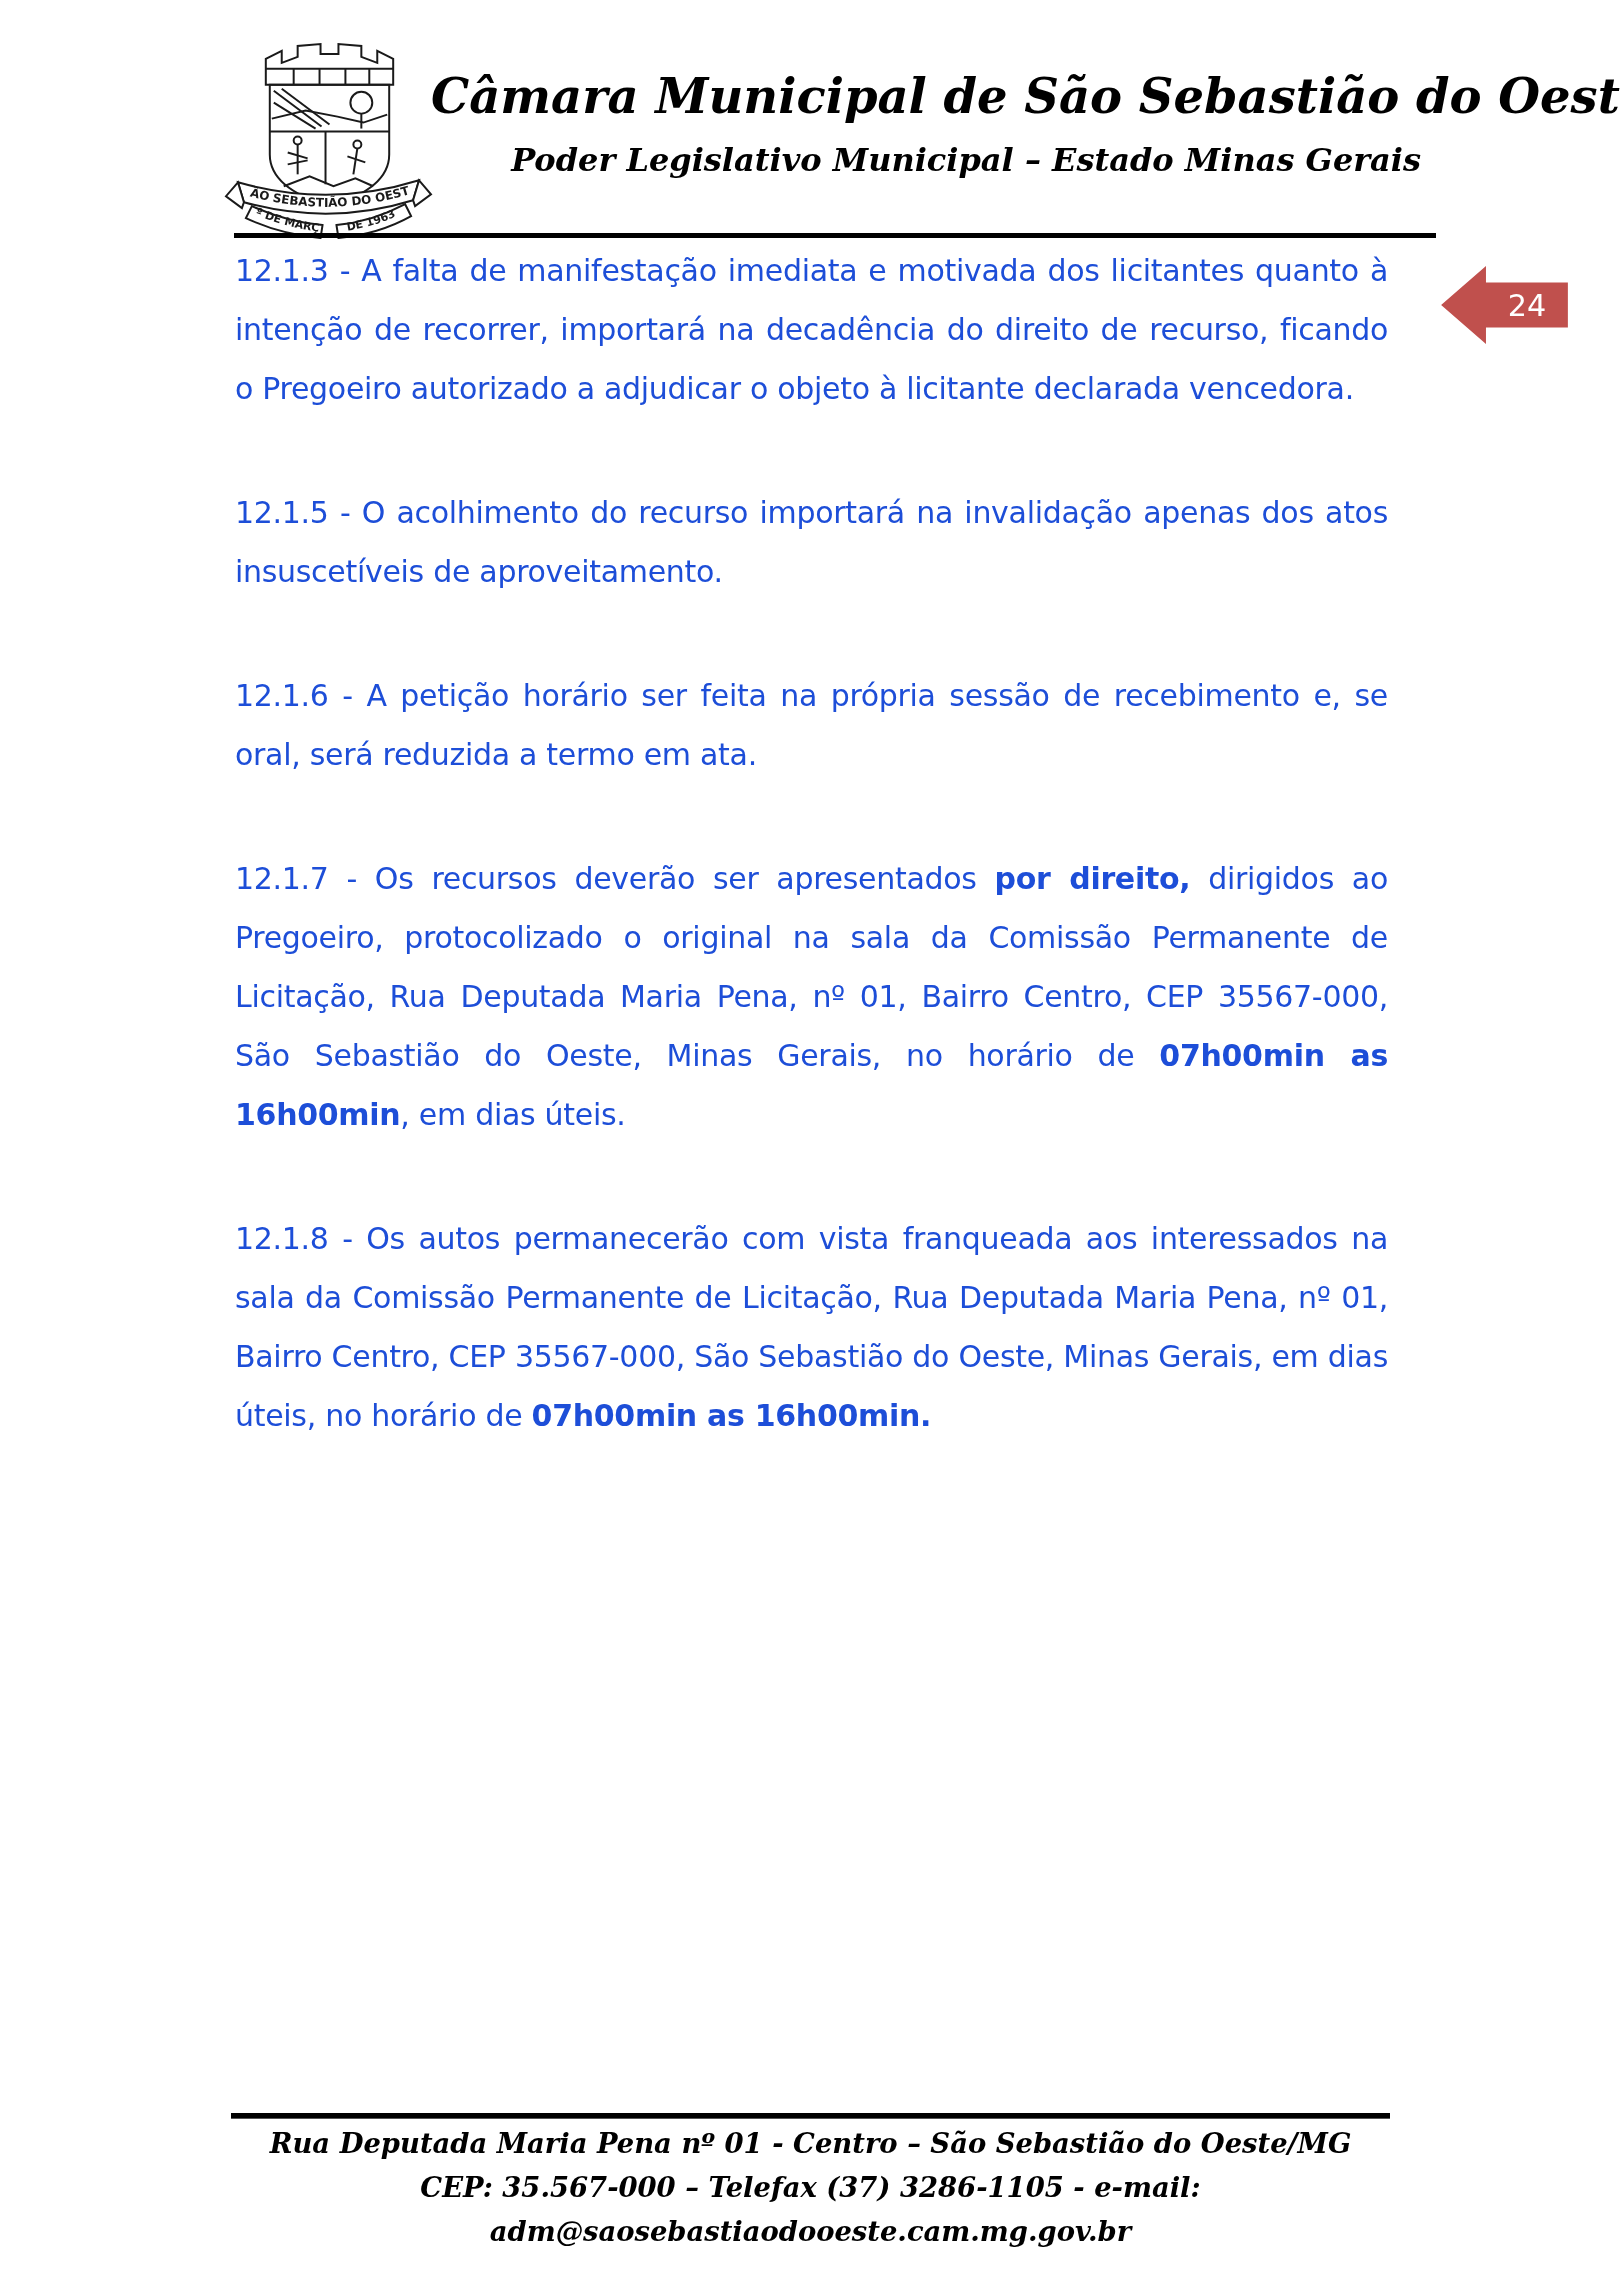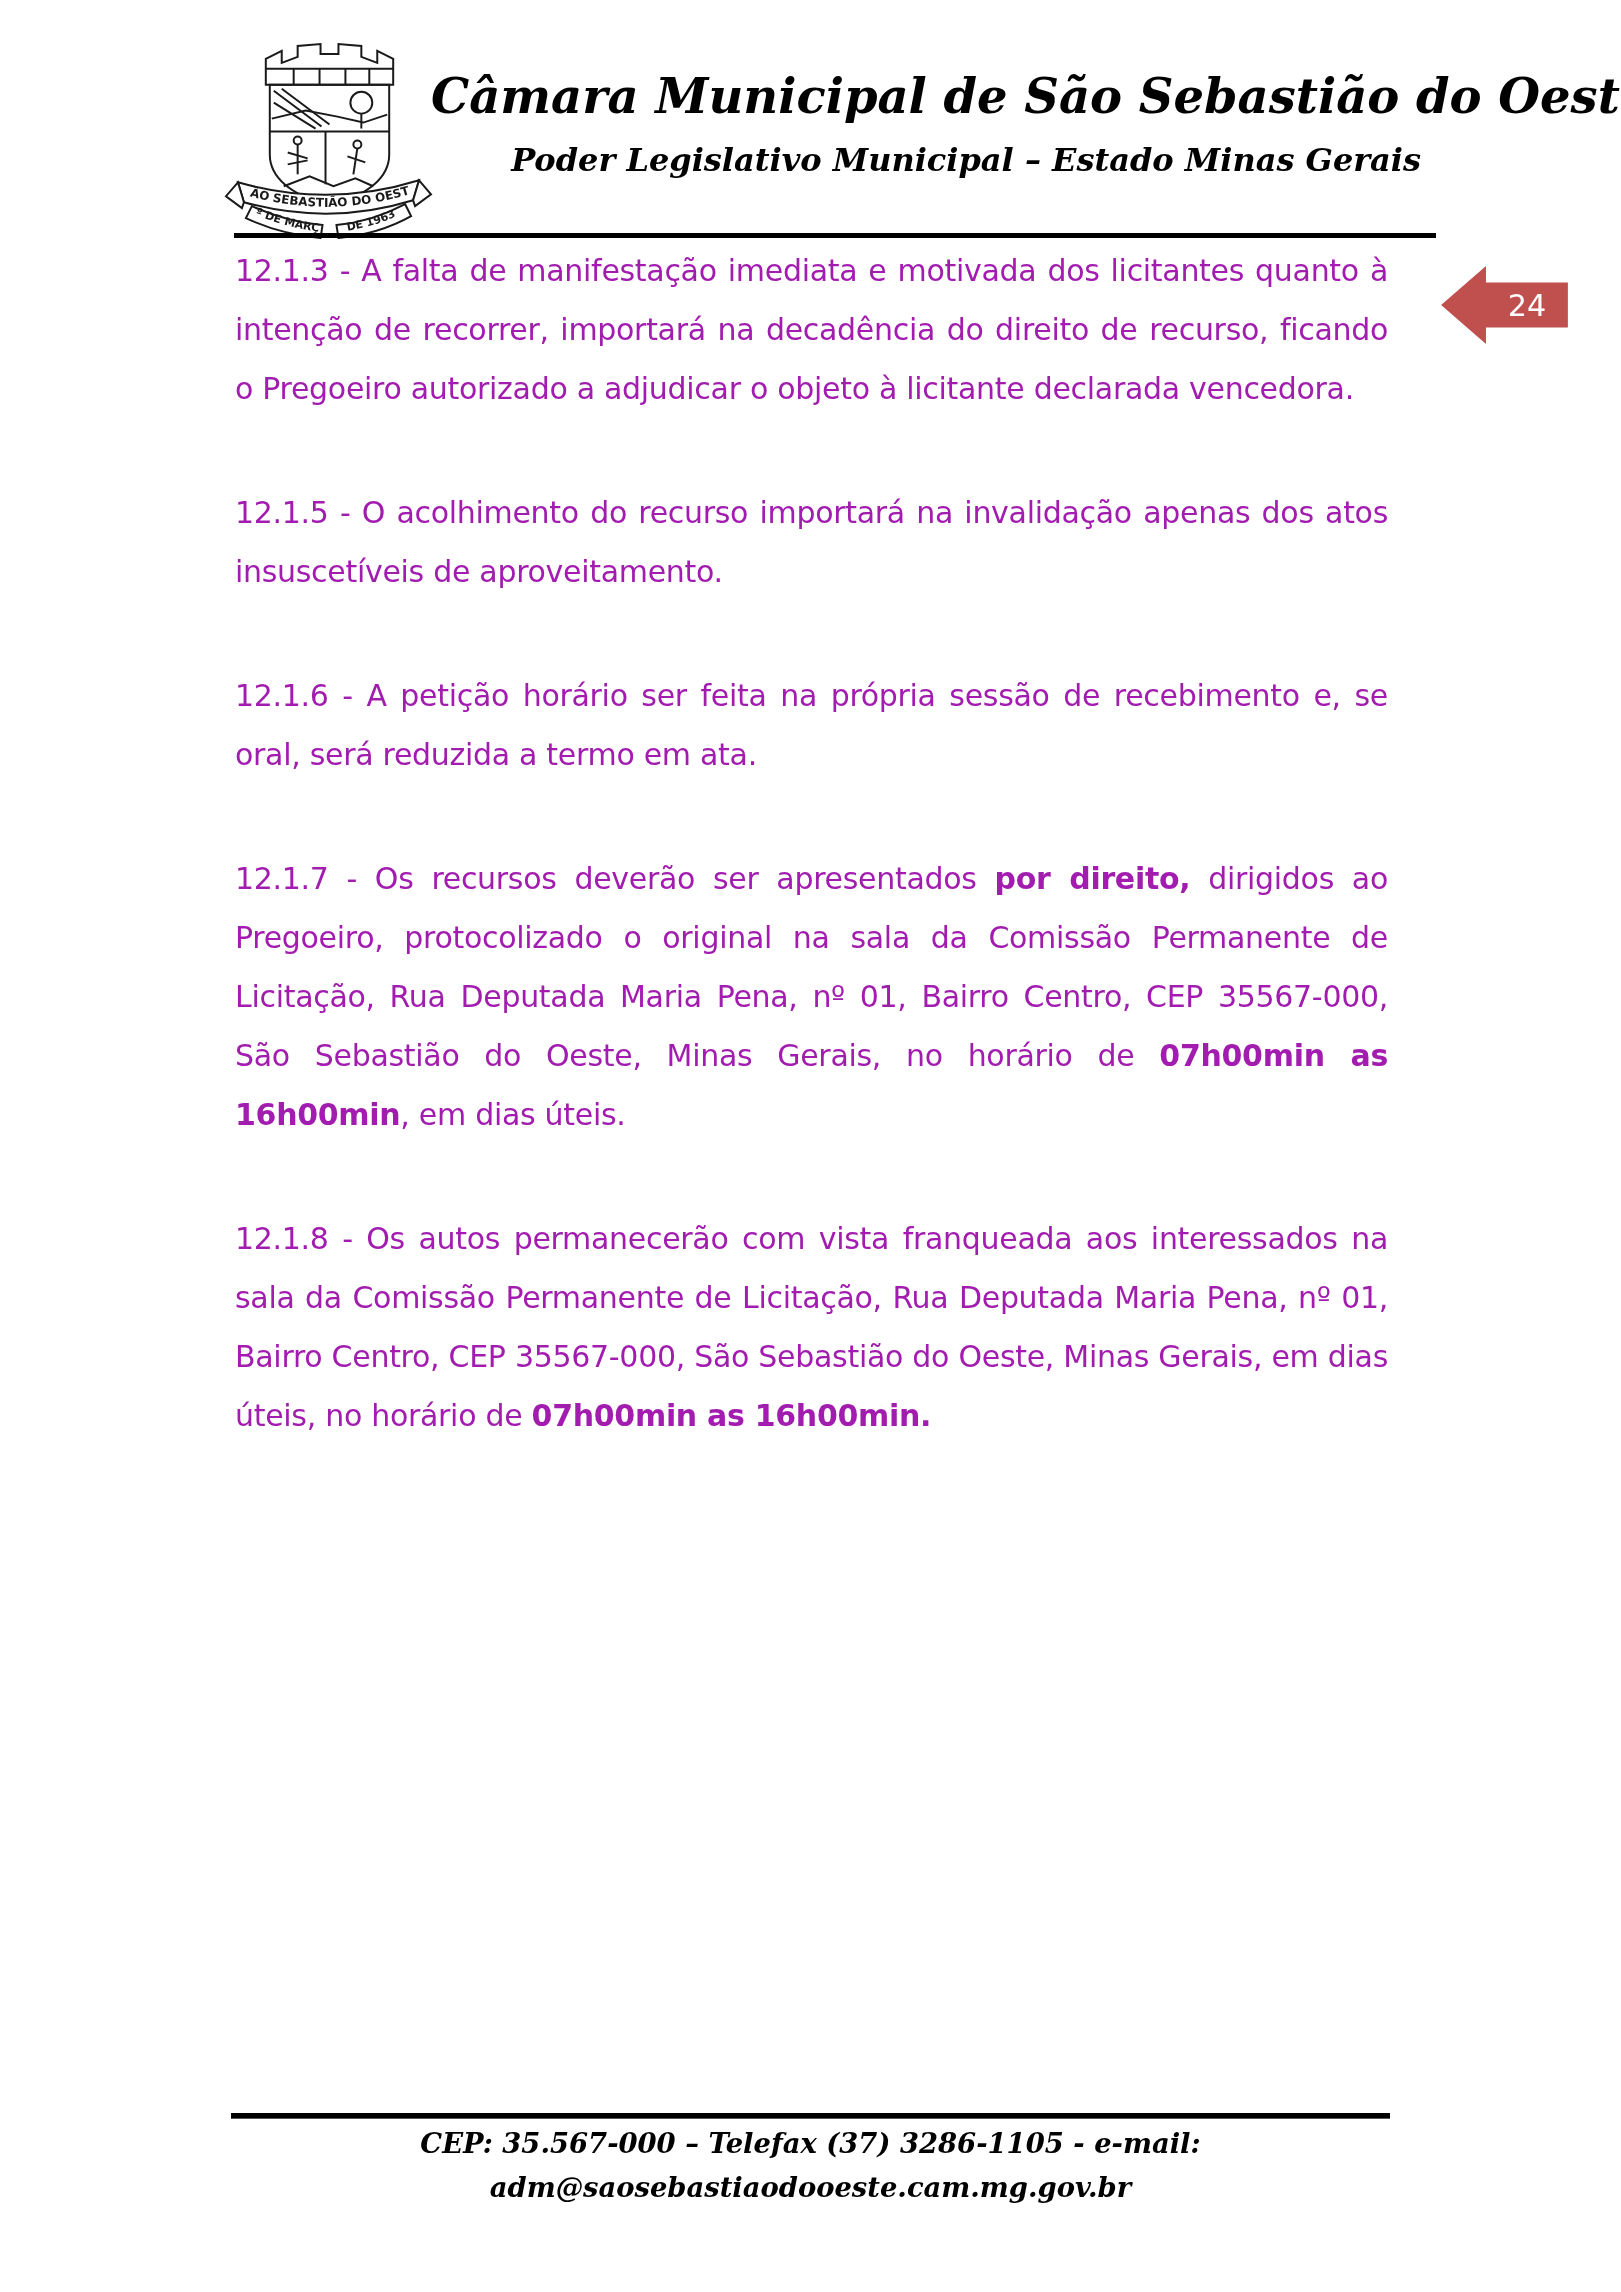--- a/index.html
+++ b/index.html
@@ -31,21 +31,21 @@
   
   .page-arrow{position:absolute;left:1441px;top:266px;width:127px;height:78px;}
   .page-arrow text{
     font-family:"DejaVu Sans",sans-serif;font-size:31px;fill:#ffffff;
   }
 
   
   .body-col{
     position:absolute;left:235px;top:241px;width:1153px;
     font-size:30px;line-height:59px;letter-spacing:-0.3px;
-    text-align:justify;color:#a21caf;
+    text-align:justify;color:#1d4ed8;
   }
   .para{margin:0 0 65px 0;}
   .para b{font-weight:bold;}
 
   
   .foot-rule{position:absolute;left:231px;top:2113px;width:1159px;height:4.9px;background:#000;border-bottom:1px solid #555;}
   .footer{
     position:absolute;left:231px;top:2121px;width:1159px;
     text-align:center;
     font-family:"DejaVu Serif",serif;font-style:italic;font-weight:bold;
@@ -132,17 +132,18 @@
   <div class="body-col" id="paragraphs">
       <p class="para"><span>12.1.3 - A falta de manifestação imediata e motivada dos licitantes quanto à intenção de recorrer, importará na decadência do direito de recurso, ficando o Pregoeiro autorizado a adjudicar o objeto à licitante declarada vencedora.</span></p>
       <p class="para"><span>12.1.5 - O acolhimento do recurso importará na invalidação apenas dos atos insuscetíveis de aproveitamento.</span></p>
       <p class="para"><span>12.1.6 - A petição horário ser feita na própria sessão de recebimento e, se oral, será reduzida a termo em ata.</span></p>
       <p class="para"><span>12.1.7 - Os recursos deverão ser apresentados </span><b>por direito,</b><span> dirigidos ao Pregoeiro, protocolizado o original na sala da Comissão Permanente de Licitação, Rua Deputada Maria Pena, nº 01, Bairro Centro, CEP 35567-000, São Sebastião do Oeste, Minas Gerais, no horário de </span><b>07h00min as 16h00min</b><span>, em dias úteis.</span></p>
       <p class="para"><span>12.1.8 - Os autos permanecerão com vista franqueada aos interessados na sala da Comissão Permanente de Licitação, Rua Deputada Maria Pena, nº 01, Bairro Centro, CEP 35567-000, São Sebastião do Oeste, Minas Gerais, em dias úteis, no horário de </span><b>07h00min as 16h00min.</b></p>
     </div>
 
   <div class="foot-rule"></div>
   <div class="footer">
+    <div>Rua Deputada Maria Pena nº 01 - Centro – São Sebastião do Oeste/MG</div>
     <div>CEP: 35.567-000 – Telefax (37) 3286-1105 - e-mail: adm@saosebastiaodooeste.cam.mg.gov.br</div>
   </div>
 
 </div>
 
 
 </body></html>

